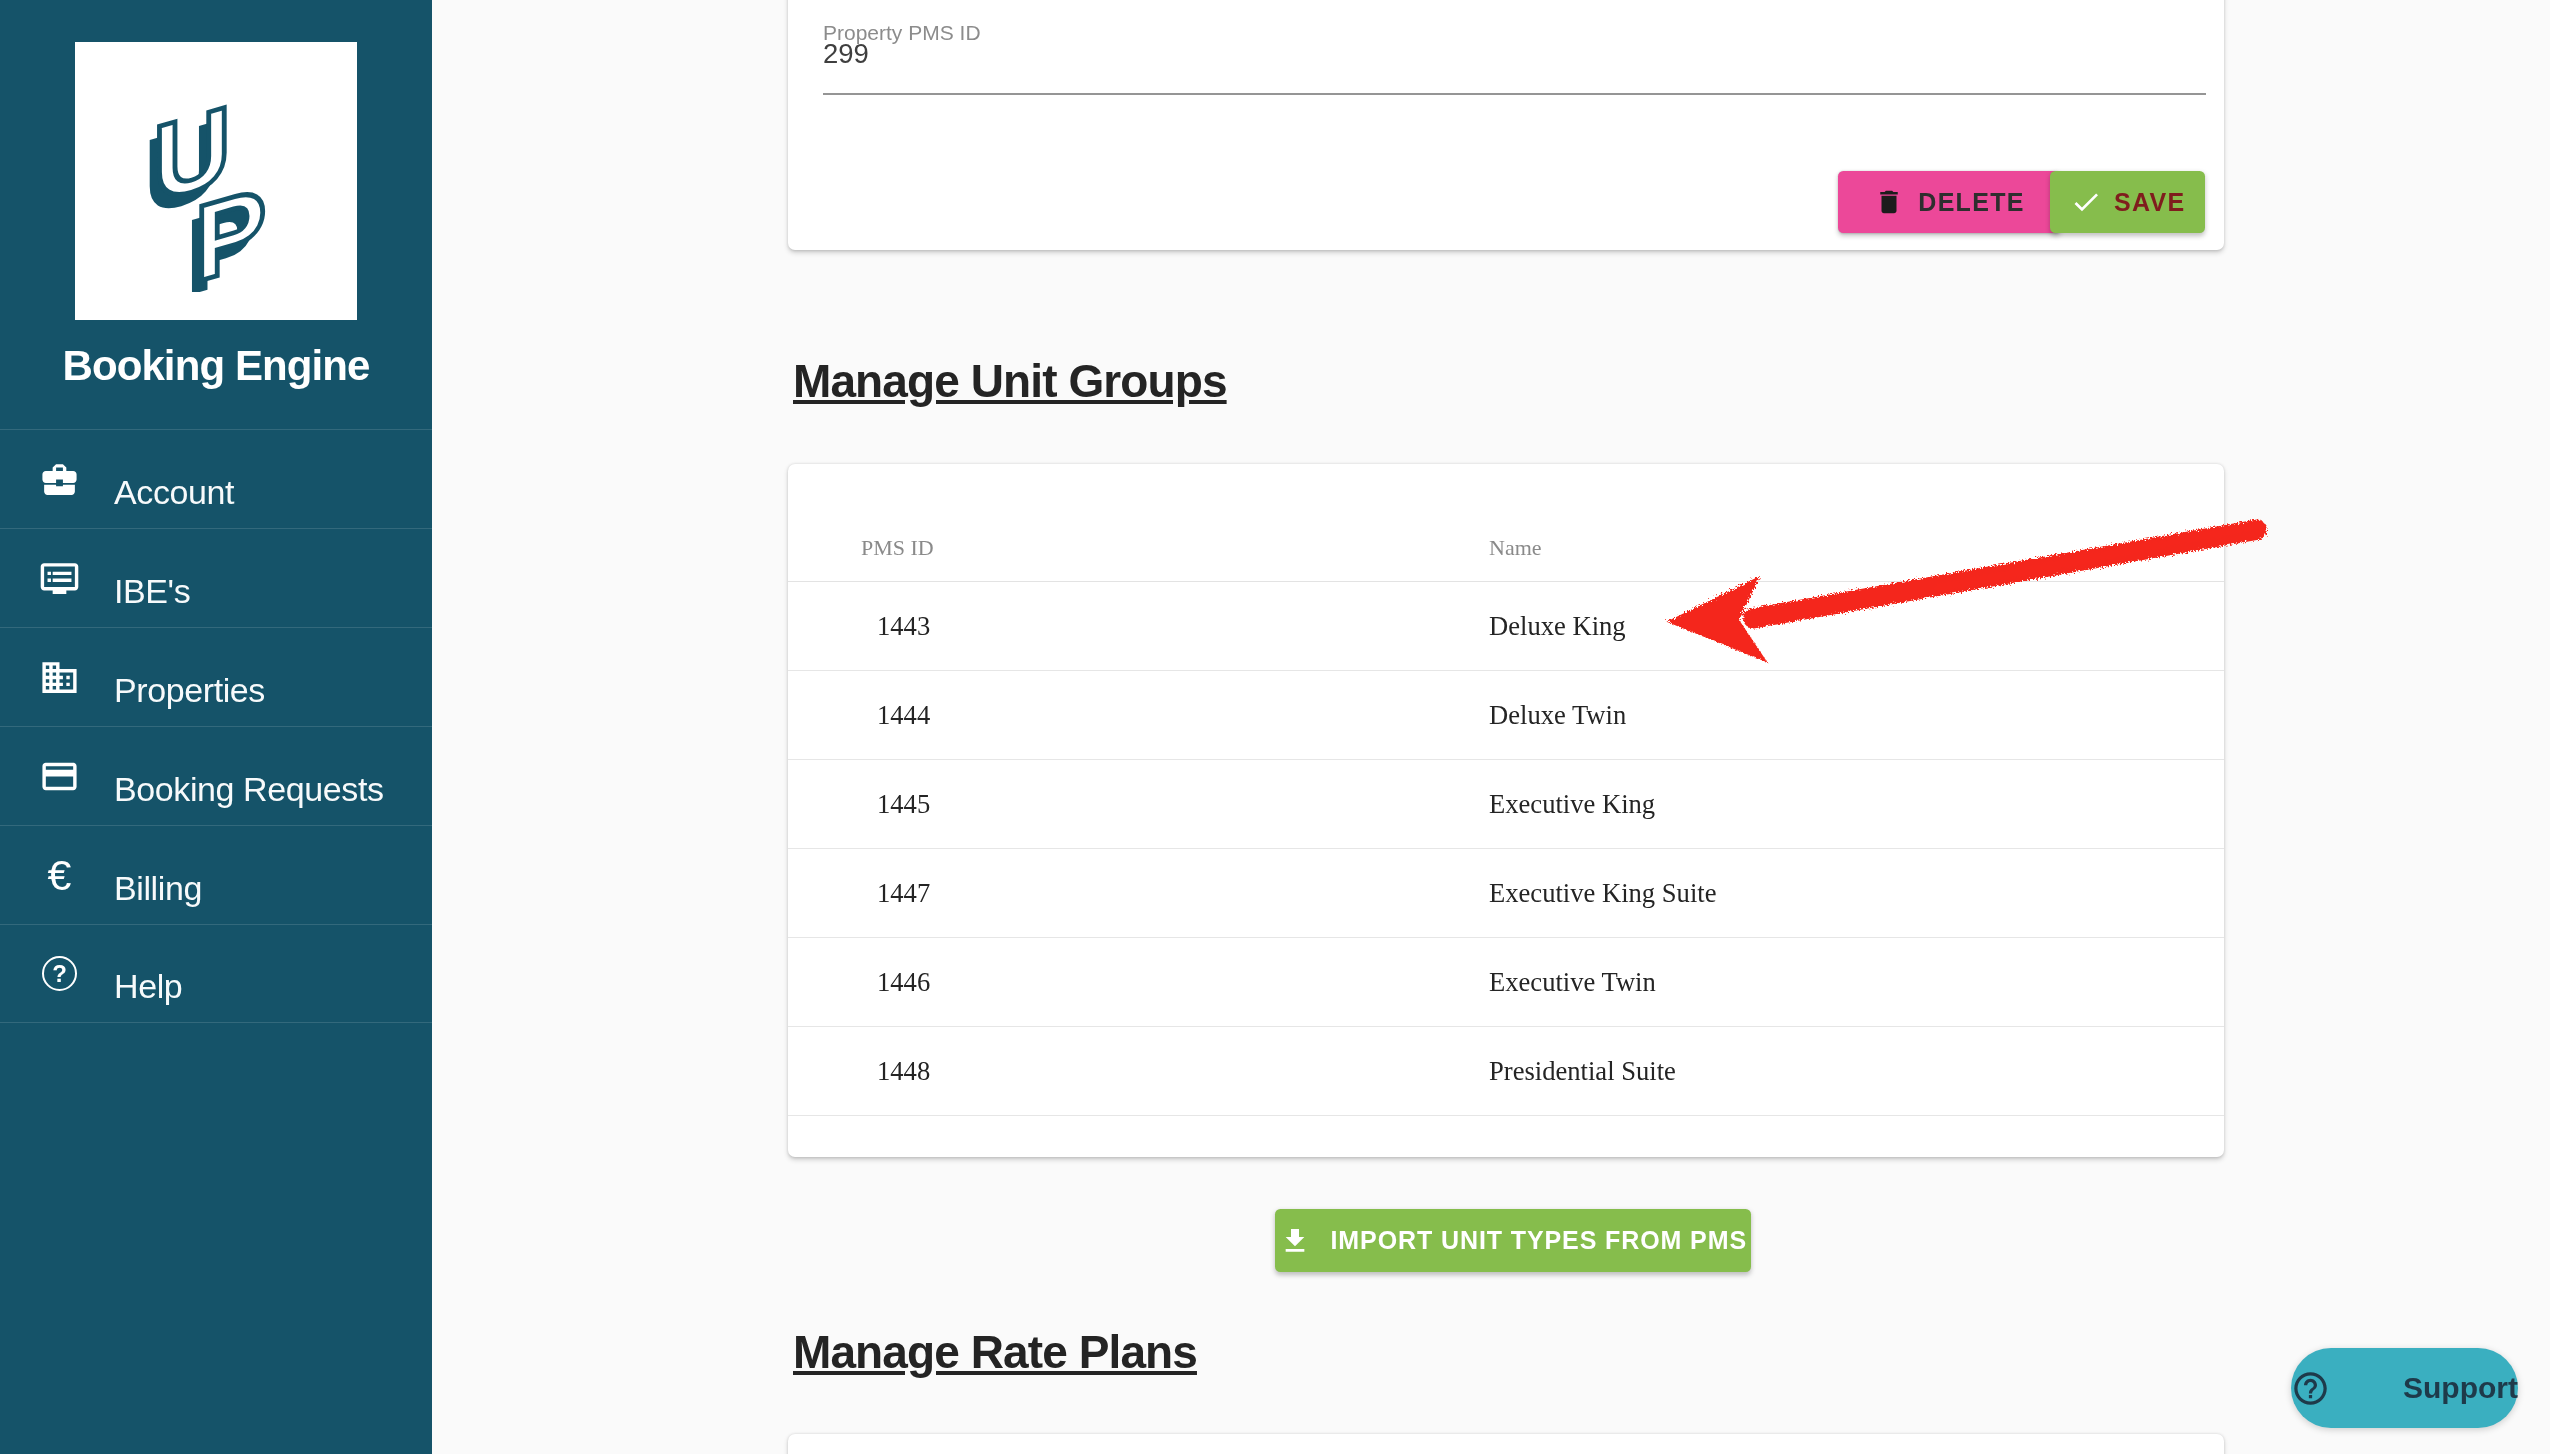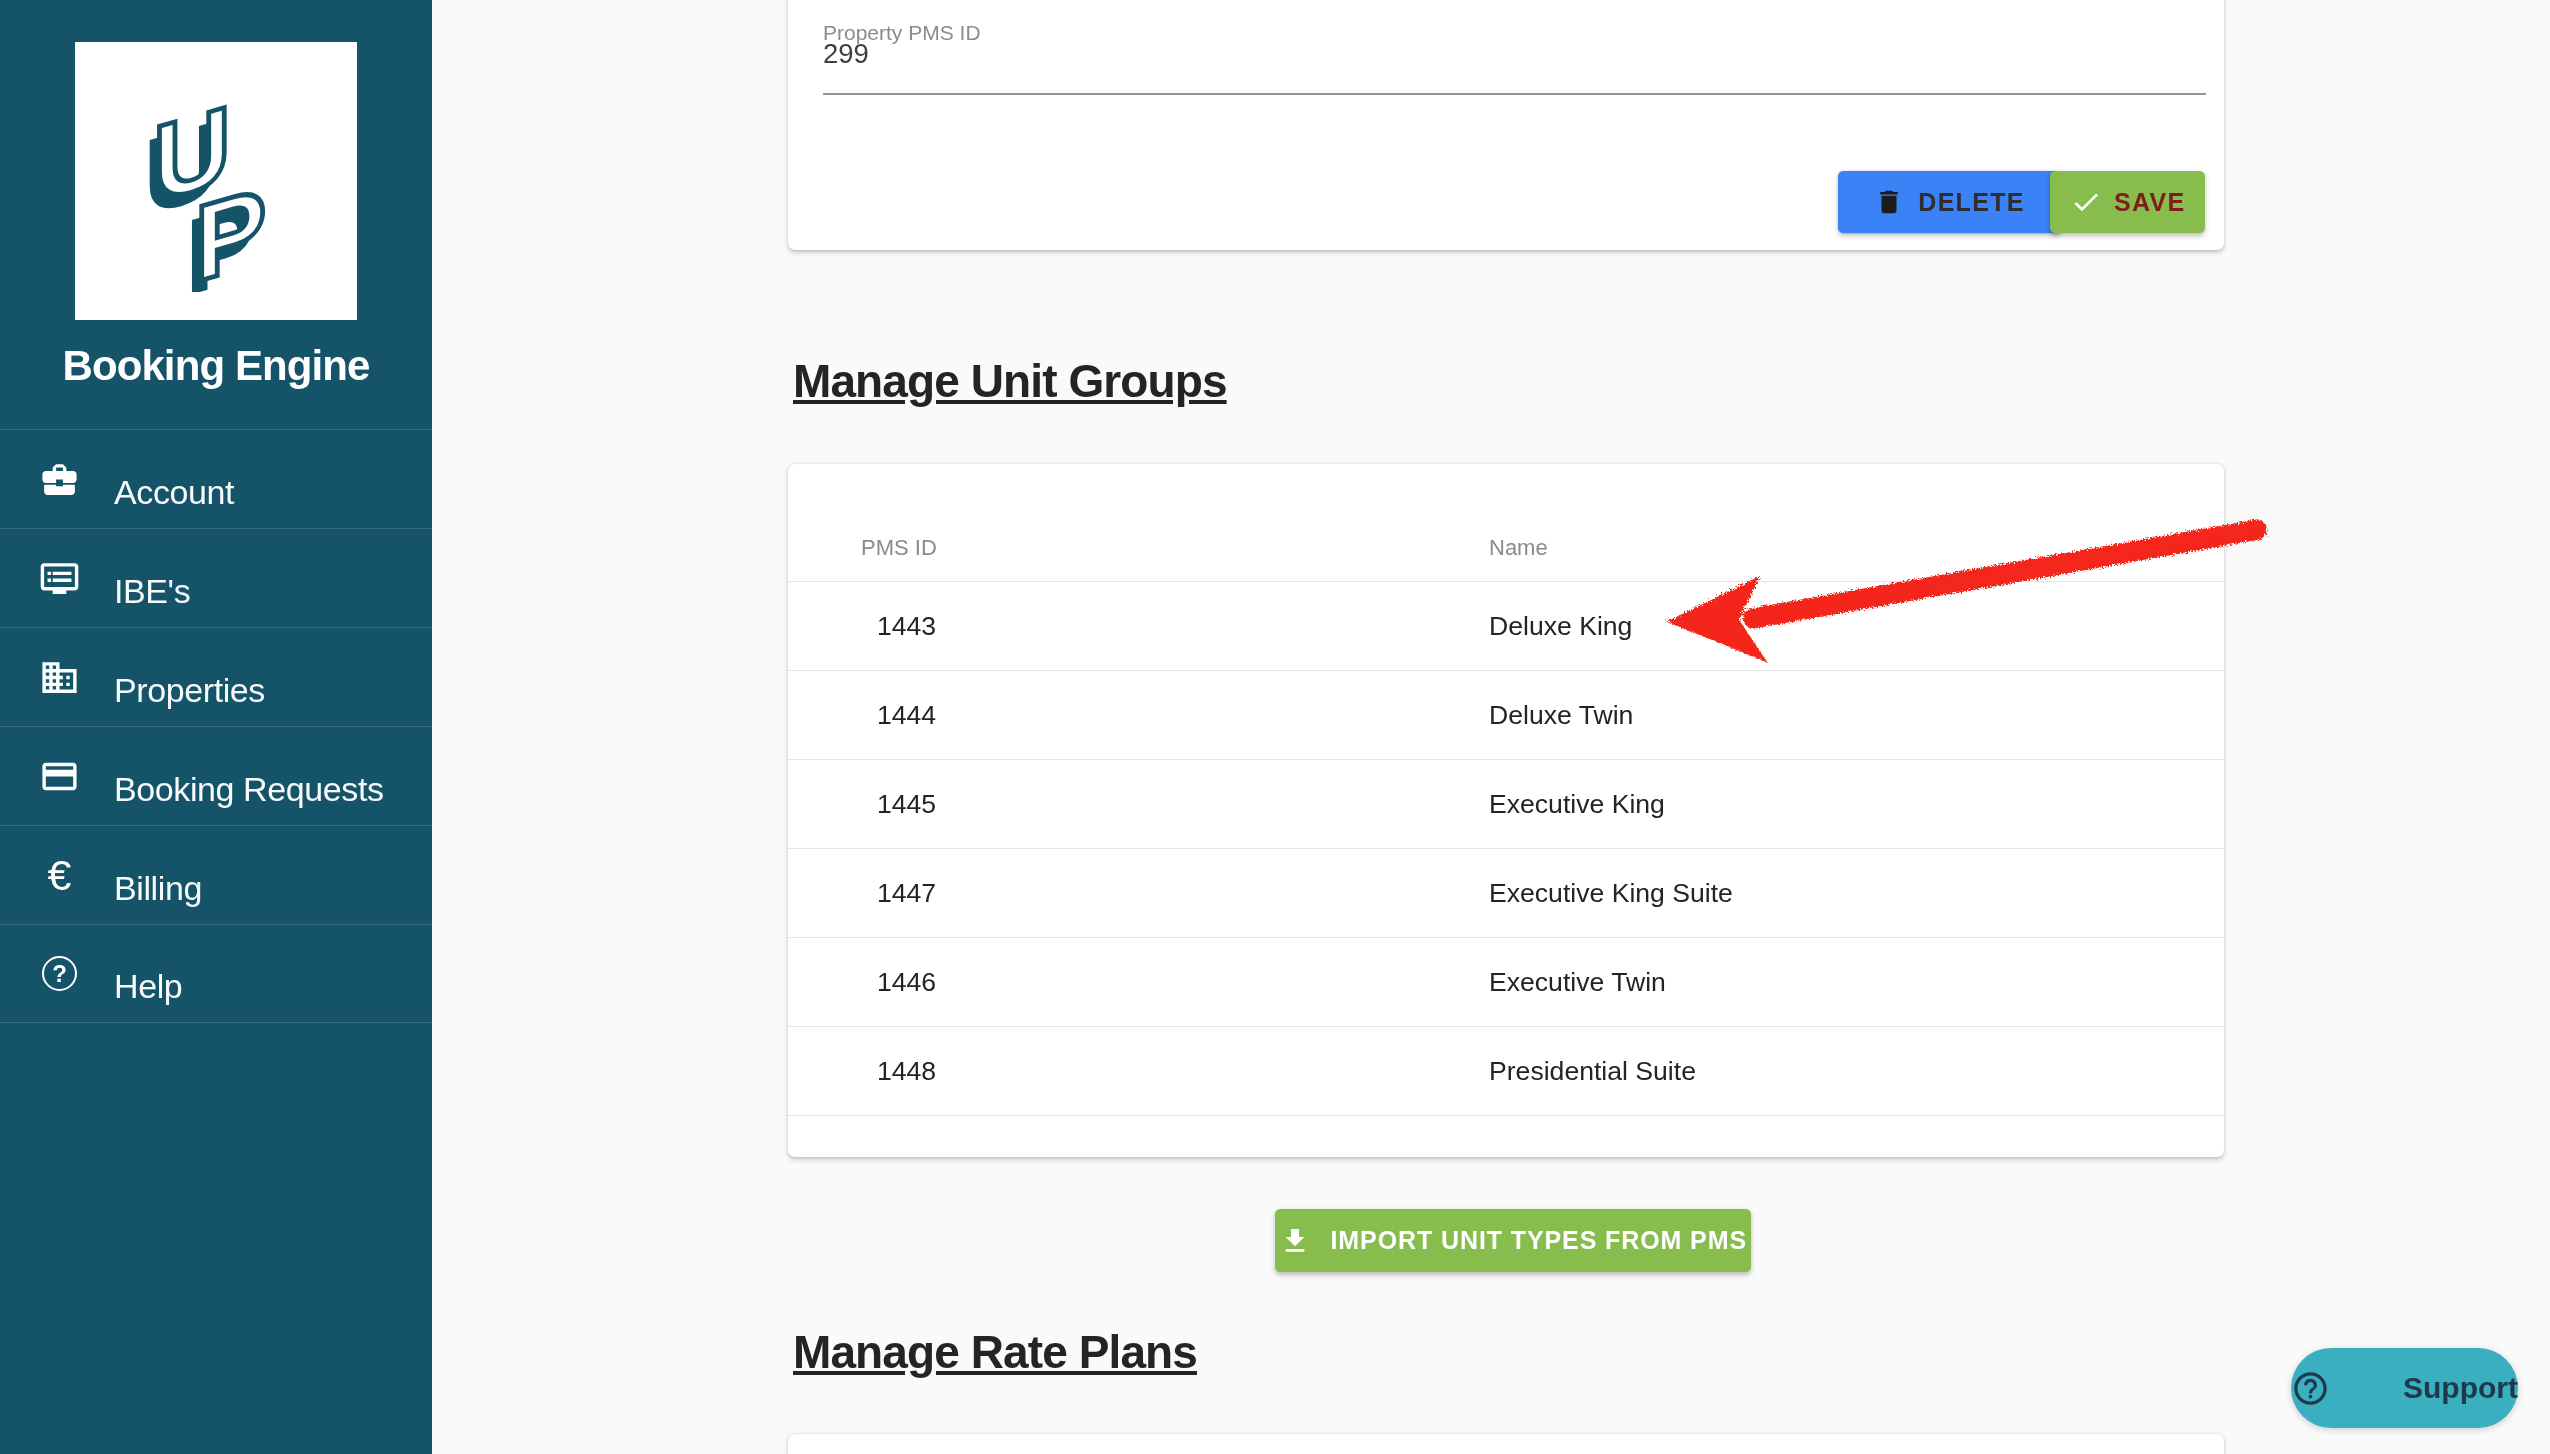--- a/index.html
+++ b/index.html
@@ -33,32 +33,32 @@
   
   .card{position:absolute;background:#fff;border-radius:7px;
     box-shadow:0 2.7px 5.3px rgba(0,0,0,0.16),0 0.9px 2.7px rgba(0,0,0,0.12);}
   
   .card-form{left:788px;top:-37px;width:1436px;height:287px;border-top-left-radius:0;border-top-right-radius:0;}
   .field-label{position:absolute;left:35px;top:58px;font-size:21px;color:#8C8C8C;}
   .field-value{position:absolute;left:35px;top:75px;font-size:27.5px;color:#3F3F3F;}
   .field-underline{position:absolute;left:35px;top:130px;width:1383px;height:1.8px;background:#959595;}
   .btn{border:none;cursor:pointer;display:flex;align-items:center;justify-content:center;
     border-radius:5.3px;font-family:inherit;font-weight:bold;font-size:25px;letter-spacing:1.3px;}
-  .btn-delete{position:absolute;left:1050px;top:208px;width:223px;height:62px;background:#3b82f6;color:#2E2E2E;
+  .btn-delete{position:absolute;left:1050px;top:208px;width:223px;height:62px;background:#ec4899;color:#2E2E2E;
     box-shadow:0 2.7px 5.3px rgba(0,0,0,0.22),0 0.9px 1.8px rgba(0,0,0,0.14);}
   .btn-delete svg{width:30px;height:30px;fill:#1C1C1C;margin-right:14px;}
   .btn-save{position:absolute;left:1262px;top:208px;width:155px;height:62px;background:var(--green);color:#7f1d1d;
     box-shadow:0 2.7px 5.3px rgba(0,0,0,0.25);}
   .btn-save svg{width:32px;height:32px;fill:#fff;margin-right:12.4px;}
   
   .h1{position:absolute;left:793px;font-size:46px;font-weight:bold;color:#242424;letter-spacing:-0.9px;text-decoration:underline;}
   .h1-units{top:354px;}
   .h1-rates{top:1325px;}
   
-  .card-table{left:788px;top:464px;width:1436px;height:693px;}
+  .card-table{left:788px;top:464px;width:1436px;height:693px;font-family:Liberation Serif, serif;}
   .thead{position:absolute;top:44px;left:0;right:0;height:73px;}
   .th{position:absolute;font-size:22px;color:#8A8A8A;}
   .th-id{left:73px;top:26.6px;}
   .th-name{left:701px;top:26.6px;}
   .tbody{position:absolute;top:117px;left:0;right:0;border-top:1.8px solid #E3E3E3;}
   .trow{position:relative;height:89px;border-bottom:1.8px solid #E6E6E6;cursor:pointer;}
   .cell-id{position:absolute;left:89px;top:50%;transform:translateY(-50%);font-size:26.6px;color:#242424;}
   .cell-name{position:absolute;left:701px;top:50%;transform:translateY(-50%);font-size:26.6px;color:#242424;}
   
   .arrow{position:absolute;left:1647px;top:487px;width:638px;height:213px;z-index:6;pointer-events:none;}

